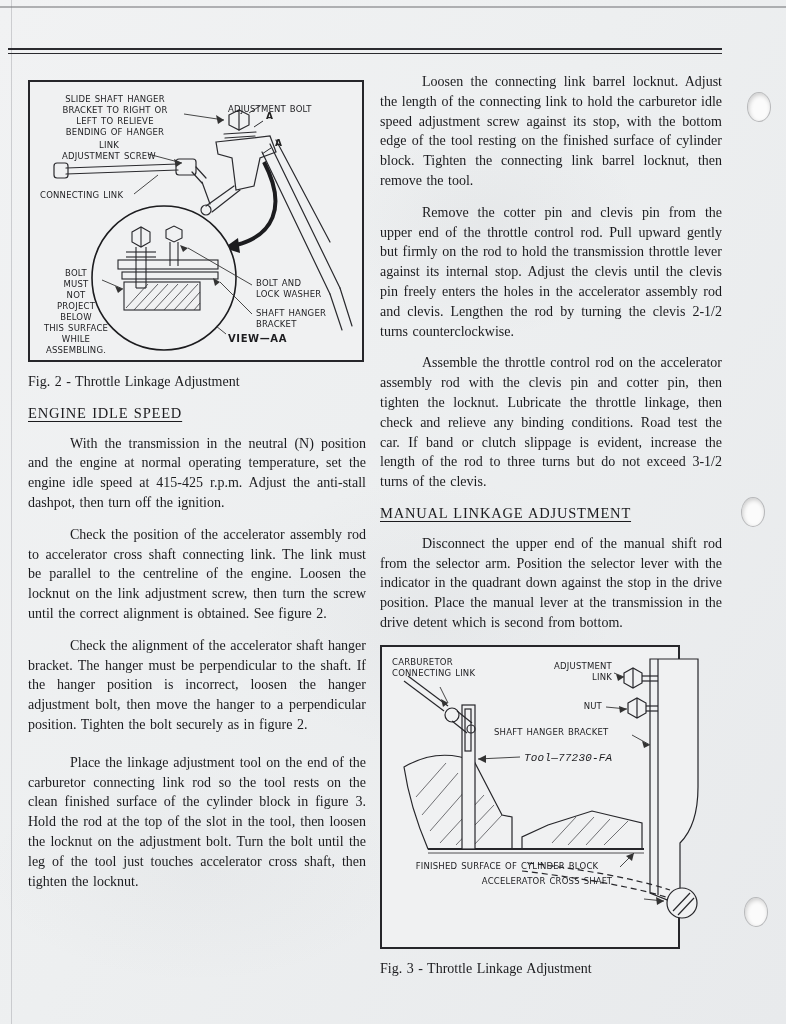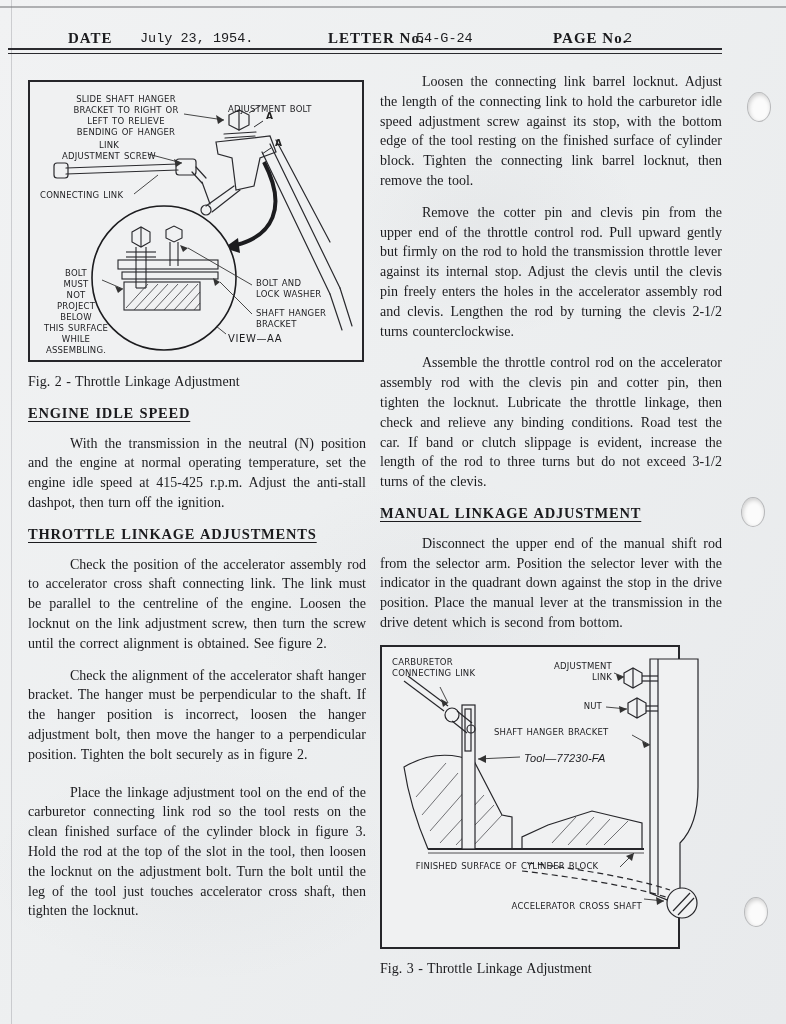--- a/index.html
+++ b/index.html
@@ -29,56 +29,48 @@
   .h-date-l { left:68px; }  .h-date-v { left:140px; top:1px; }
   .h-let-l  { left:328px; } .h-let-v  { left:416px; top:1px; }
   .h-page-l { left:553px; } .h-page-v { left:624px; top:1px; }
   .rule { position:absolute; top:48px; left:8px; width:714px; height:6px;
           border-top:2.5px solid #2b2b2f; border-bottom:1px solid #2b2b2f; }
 
   .col { position:absolute; font-size:14px; line-height:19.8px; text-align:justify; word-spacing:1px; }
   .col-left  { left:28px;  top:80px; width:338px; }
   .col-right { left:380px; top:72px; width:342px; }
   .col p { margin:0 0 12px; text-indent:42px; }
-  .col h2 { font-size:14.5px; font-weight:bold; letter-spacing:.8px; margin:6px 0 10px;
+  .col h2 { font-size:14.5px; font-weight:normal; letter-spacing:.8px; margin:6px 0 10px;
             text-decoration:underline; text-underline-offset:3px; }
   .caption { text-indent:0 !important; font-size:14px; margin:10px 0 12px; }
   .gap-top { margin-top:18px !important; }
 
   .figure { position:relative; border:2px solid #26262a; background:#f0f1f2; }
   .fig2 { width:336px; height:282px; }
   .fig3 { width:300px; height:304px; margin-top:4px; }
   .figure svg { position:absolute; left:0; top:0; }
 
   .flab { position:absolute; font-family:"DejaVu Sans", sans-serif; font-size:8.5px; line-height:1.3;
           letter-spacing:.2px; color:#1d1d20; white-space:pre-line; }
   .c { text-align:center; } .r { text-align:right; }
-  .view-label { font-size:10px; font-weight:normal; letter-spacing:.6px; }
-  .tool-label { font-family:Liberation Sans, sans-serif; font-style:italic; font-size:11px; white-space:nowrap; }
+  .view-label { font-size:10px; font-weight:bold; letter-spacing:.6px; }
+  .tool-label { font-family:Liberation Mono, monospace; font-style:italic; font-size:11px; white-space:nowrap; }
   .svgA { font:bold 9px "DejaVu Sans", sans-serif; fill:#222; }
 </style>
 </head>
 <body>
 
 <div class="paper">
   <div class="artifact-top"></div>
   <div class="artifact-left"></div>
   <div class="scan-smudge"></div>
   <div class="hole hole1"></div>
   <div class="hole hole2"></div>
   <div class="hole hole3"></div>
 
-  <div class="hdr">
-    <span class="lab h-date-l">DATE</span>
-    <span class="val h-date-v">July 23, 1954.</span>
-    <span class="lab h-let-l">LETTER No.</span>
-    <span class="val h-let-v">54-G-24</span>
-    <span class="lab h-page-l">PAGE No.</span>
-    <span class="val h-page-v">2</span>
-  </div>
   <div class="rule"></div>
 
   <div class="col col-left">
     <div class="figure fig2">
       <svg width="332" height="278" viewBox="0 0 332 278">
         <g stroke="#2a2a2e" fill="none" stroke-width="1.2" stroke-linecap="round">
           <polygon points="199,33 209,28 219,33 219,43 209,48 199,43"></polygon>
           <line x1="209" y1="28" x2="209" y2="48"></line>
           <line x1="194" y1="52" x2="226" y2="50"></line>
           <line x1="195" y1="56" x2="225" y2="54"></line>
@@ -142,21 +134,21 @@
           <path d="M196 252 L186 244"></path>
         </g>
         <g fill="#333">
           <polygon points="194,38 186,33 188,42"></polygon>
           <polygon points="152,81 144,77 146,85"></polygon>
           <polygon points="158,166 150,163 153,170"></polygon>
           <polygon points="190,200 183,196 185,204"></polygon>
           <polygon points="93,207 85,204 88,211"></polygon>
         </g>
       </svg>
-      <div class="flab c" style="left:23px; top:12px; width:146px;">SLIDE SHAFT HANGER
+      <div class="flab c" style="left:12px; top:12px; width:146px;">SLIDE SHAFT HANGER
 BRACKET TO RIGHT OR
 LEFT TO RELIEVE
 BENDING OF HANGER</div>
       <div class="flab" style="left:198px; top:22px; width:130px;">ADJUSTMENT BOLT</div>
       <div class="flab c" style="left:20px; top:58px; width:118px;">LINK
 ADJUSTMENT SCREW</div>
       <div class="flab" style="left:10px; top:108px; width:110px;">CONNECTING LINK</div>
       <div class="flab c" style="left:4px; top:186px; width:84px;">BOLT
 MUST
 NOT
@@ -168,21 +160,20 @@
 LOCK WASHER</div>
       <div class="flab" style="left:226px; top:226px; width:100px;">SHAFT HANGER
 BRACKET</div>
       <div class="flab view-label" style="left:198px; top:250px; width:90px;">VIEW—AA</div>
     </div>
     <div class="caption">Fig. 2 - Throttle Linkage Adjustment</div>
 
     <h2>ENGINE IDLE SPEED</h2>
     <p>With the transmission in the neutral (N) position and the engine at normal operating temperature, set the engine idle speed at 415-425 r.p.m. Adjust the anti-stall dashpot, then turn off the ignition.</p>
 
-    <h2>THROTTLE LINKAGE ADJUSTMENTS</h2>
     <p>Check the position of the accelerator assembly rod to accelerator cross shaft connecting link. The link must be parallel to the centreline of the engine. Loosen the locknut on the link adjustment screw, then turn the screw until the correct alignment is obtained. See figure 2.</p>
     <p>Check the alignment of the accelerator shaft hanger bracket. The hanger must be perpendicular to the shaft. If the hanger position is incorrect, loosen the hanger adjustment bolt, then move the hanger to a perpendicular position. Tighten the bolt securely as in figure 2.</p>
     <p class="gap-top">Place the linkage adjustment tool on the end of the carburetor connecting link rod so the tool rests on the clean finished surface of the cylinder block in figure 3. Hold the rod at the top of the slot in the tool, then loosen the locknut on the adjustment bolt. Turn the bolt until the leg of the tool just touches accelerator cross shaft, then tighten the locknut.</p>
   </div>
 
   <div class="col col-right">
     <p>Loosen the connecting link barrel locknut. Adjust the length of the connecting link to hold the carburetor idle speed adjustment screw against its stop, with the bottom edge of the tool resting on the finished surface of cylinder block. Tighten the connecting link barrel locknut, then remove the tool.</p>
     <p>Remove the cotter pin and clevis pin from the upper end of the throttle control rod. Pull upward gently but firmly on the rod to hold the transmission throttle lever against its internal stop. Adjust the clevis until the clevis pin freely enters the holes in the accelerator assembly rod and clevis. Lengthen the rod by turning the clevis 2-1/2 turns counterclockwise.</p>
     <p>Assemble the throttle control rod on the accelerator assembly rod with the clevis pin and cotter pin, then tighten the locknut. Lubricate the throttle linkage, then check and relieve any binding conditions. Road test the car. If band or clutch slippage is evident, increase the length of the rod to three turns but do not exceed 3-1/2 turns of the clevis.</p>
 
@@ -262,17 +253,17 @@
         </g>
       </svg>
       <div class="flab" style="left:10px; top:10px; width:110px;">CARBURETOR
 CONNECTING LINK</div>
       <div class="flab r" style="left:148px; top:14px; width:82px;">ADJUSTMENT
 LINK</div>
       <div class="flab r" style="left:180px; top:54px; width:40px;">NUT</div>
       <div class="flab" style="left:112px; top:80px; width:140px;">SHAFT HANGER BRACKET</div>
       <div class="flab tool-label" style="left:142px; top:104px;">Tool—77230-FA</div>
       <div class="flab c" style="left:14px; top:214px; width:222px;text-align:center;">FINISHED SURFACE OF CYLINDER BLOCK</div>
-      <div class="flab c" style="left:70px; top:254px; width:190px;text-align:right;">ACCELERATOR CROSS SHAFT</div>
+      <div class="flab c" style="left:70px; top:229px; width:190px;">ACCELERATOR CROSS SHAFT</div>
     </div>
     <div class="caption">Fig. 3 - Throttle Linkage Adjustment</div>
   </div>
 </div>
 
 </body></html>

